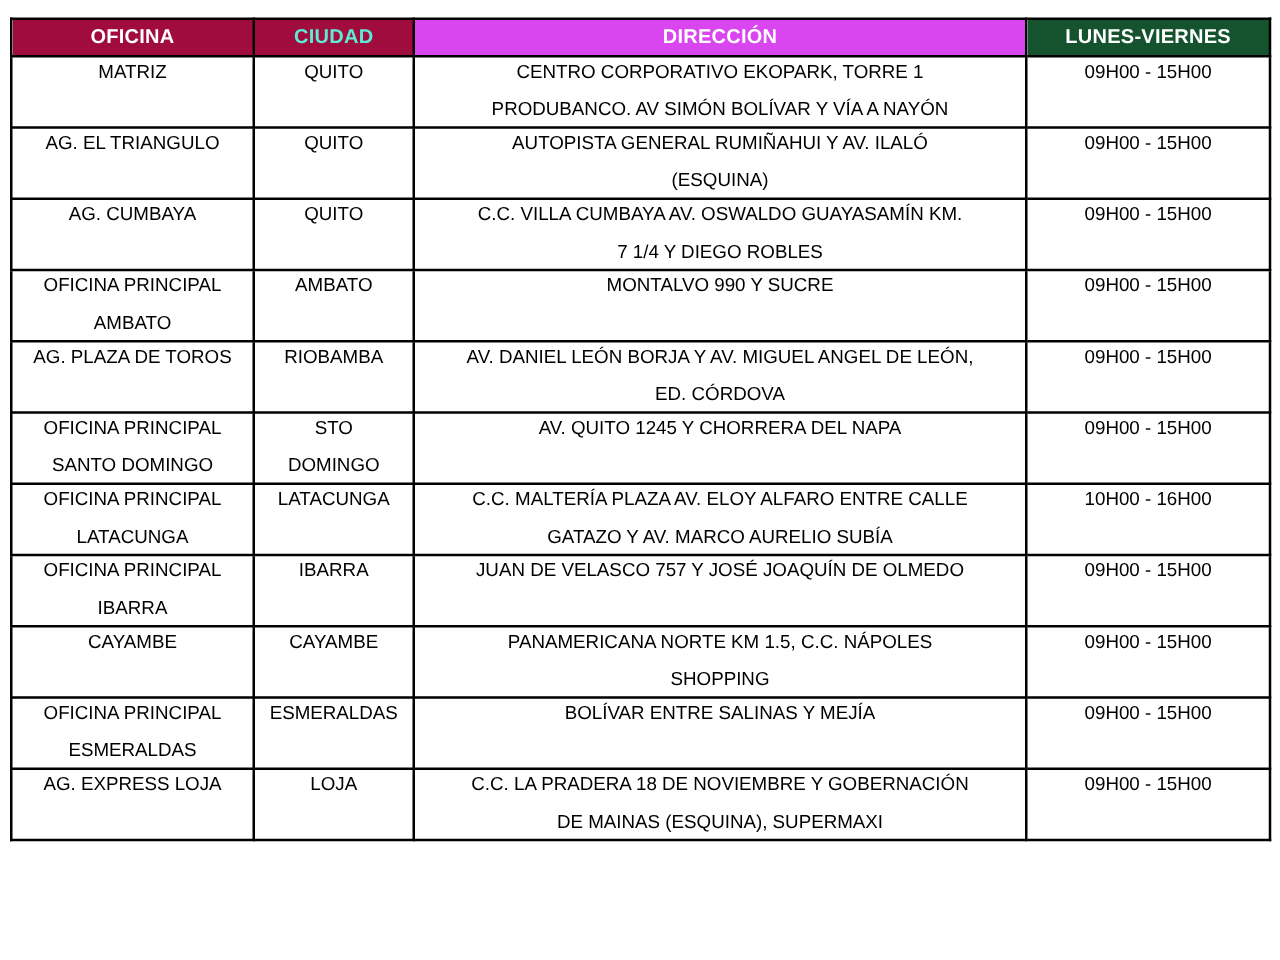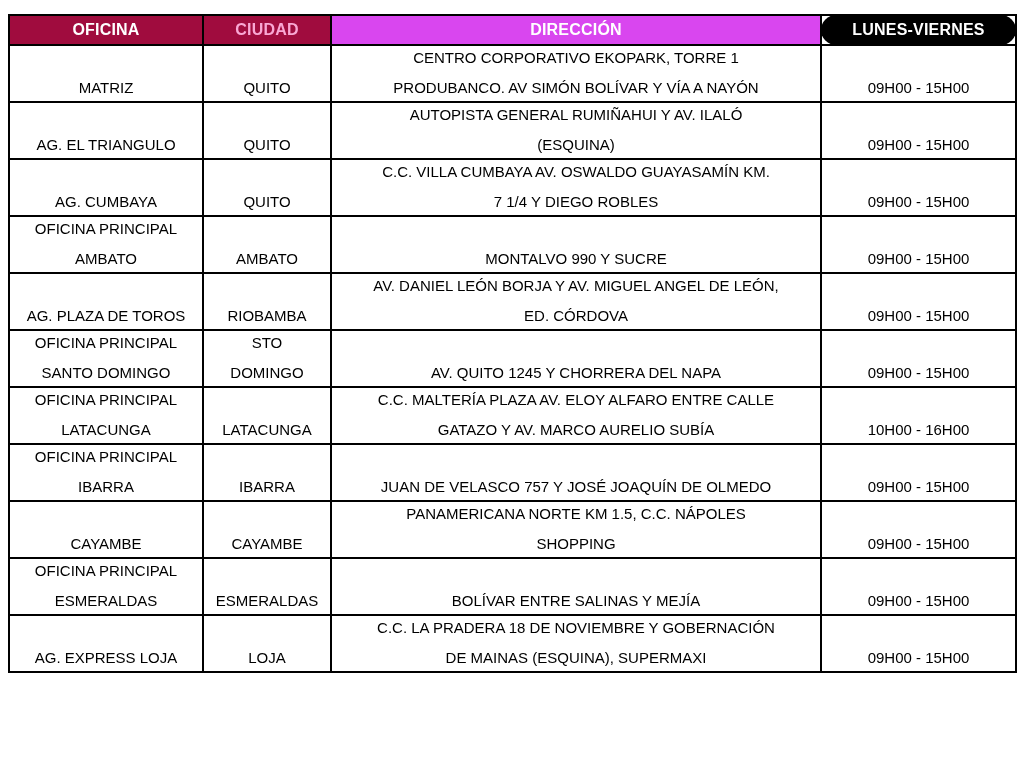--- a/index.html
+++ b/index.html
@@ -31,21 +31,20 @@
     height: 28px;
     font-size: 16px;
     font-weight: bold;
     color: #ffffff;
     vertical-align: middle;
     letter-spacing: 0.2px;
   }
   .cell {
     display: flex;
     flex-direction: column;
-    justify-content: flex-end;
     align-items: center;
     box-sizing: border-box;
     padding: 3px 3px 4px 3px;
     width: 100%;
   }
   .cell.multi {
     justify-content: space-between;
   }
   tr.h-tall .cell { height: 55px; }
   tr.h-short .cell { height: 26px; }
@@ -63,23 +62,23 @@
   <table>
     <colgroup>
       <col style="width:194px">
       <col style="width:128px">
       <col style="width:490px">
       <col style="width:195px">
     </colgroup>
     <thead>
       <tr>
         <th style="background-color: rgb(160, 12, 62); color: rgb(255, 255, 255);">OFICINA</th>
-        <th style="background-color: rgb(160, 12, 62); color: #f9a8d4;">CIUDAD</th>
+        <th style="background-color: rgb(160, 12, 62); color: #5eead4;">CIUDAD</th>
         <th style="background-color: #d946ef; color: rgb(255, 255, 255);">DIRECCIÓN</th>
-        <th style="background-color: #000000; color: rgb(255, 255, 255); border-radius: 15px;">LUNES-VIERNES</th>
+        <th style="background-color: #14532d; color: rgb(255, 255, 255);">LUNES-VIERNES</th>
       </tr>
     </thead>
     <tbody>
 
     <tr class="h-tall">
           <td>
             <div class="cell">
               <div class="line">MATRIZ</div>
             </div>
           </td>

